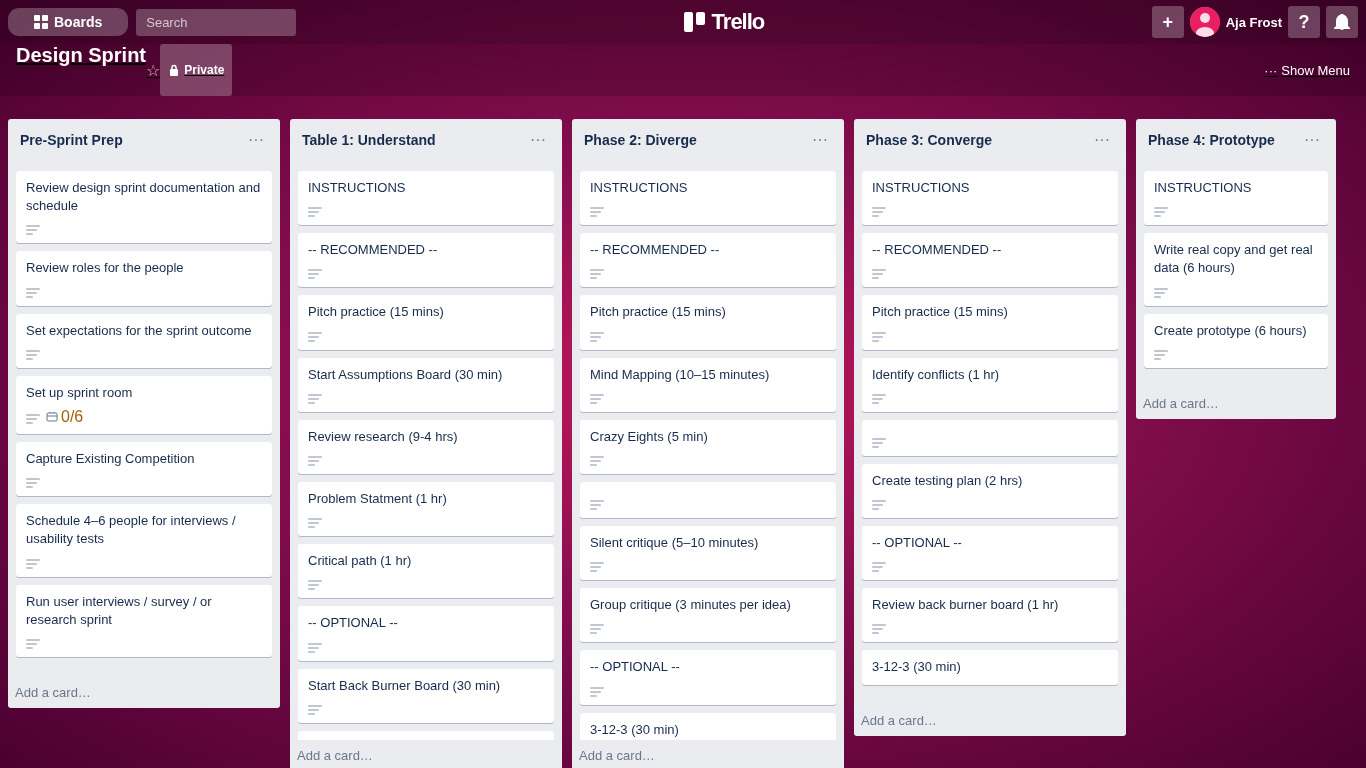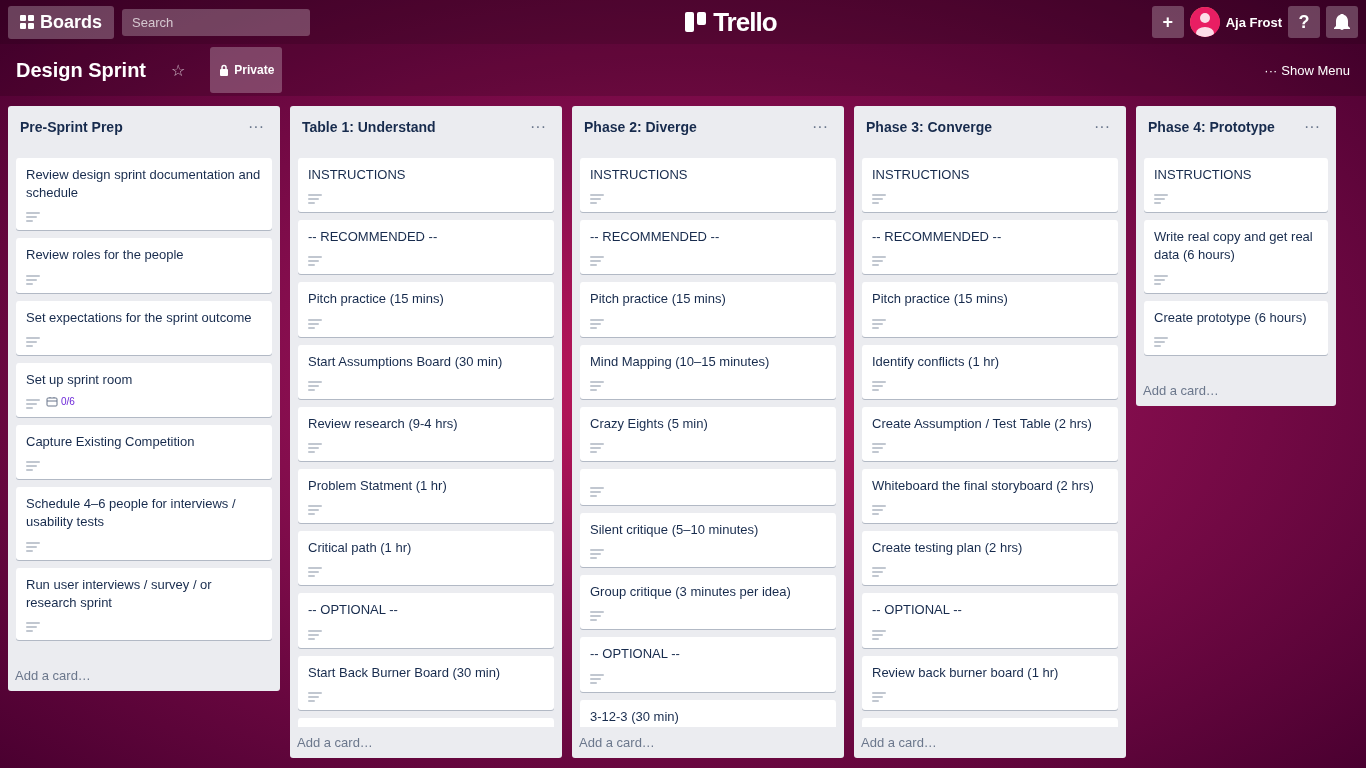--- a/index.html
+++ b/index.html
@@ -16,25 +16,25 @@
       height: 44px;
       background: rgba(0,0,0,0.25);
       display: flex;
       align-items: center;
       padding: 0 8px;
       gap: 8px;
     }
     .nav-boards-btn {
       background: rgba(255,255,255,0.25);
       border: none;
-      border-radius: 3px;
-      color: #fff;
-      font-size: 18px;
+      border-radius: 11px;
+      color: #fff;
+      font-size: 14px;
       font-weight: 700;
-      padding: 6px 12px;
+      padding: 6px 26px;
       cursor: pointer;
       display: flex;
       align-items: center;
       gap: 6px;
     }
     .nav-boards-btn .grid-icon {
       display: grid;
       grid-template-columns: 1fr 1fr;
       gap: 2px;
       width: 14px;
@@ -44,34 +44,34 @@
       background: #fff;
       border-radius: 1px;
     }
     .nav-search {
       background: rgba(255,255,255,0.25);
       border: none;
       border-radius: 3px;
       color: #fff;
       font-size: 13px;
       padding: 6px 10px;
-      width: 188px;
+      width: 160px;
       outline: none;
     }
     .nav-search::placeholder { color: rgba(255,255,255,0.7); }
     .nav-center {
       flex: 1;
       display: flex;
       justify-content: center;
       align-items: center;
       gap: 6px;
     }
     .trello-logo {
       color: #fff;
-      font-size: 26px;
+      font-size: 22px;
       font-weight: 900;
       letter-spacing: -1px;
       display: flex;
       align-items: center;
       gap: 4px;
     }
     .trello-logo-icon {
       width: 24px;
       height: 20px;
       display: flex;
@@ -124,24 +124,24 @@
       color: #fff;
       font-size: 11px;
       font-weight: 700;
       overflow: hidden;
     }
 
     
     .board-header {
       height: 52px;
       display: flex;
-      align-items: center;
       padding: 0 16px;
-      gap: 25px;
+      gap: 0;
       background: rgba(0,0,0,0.15);
+      text-decoration: underline;
     }
     .board-title {
       color: #fff;
       font-size: 20px;
       font-weight: 700;
     }
     .board-star {
       color: rgba(255,255,255,0.7);
       font-size: 16px;
       cursor: pointer;
@@ -191,20 +191,21 @@
     
     .list {
       background: #ebecf0;
       border-radius: 3px;
       width: 272px;
       min-width: 272px;
       max-height: 100%;
       display: flex;
       flex-direction: column;
       overflow: hidden;
+      margin-top: 13px;
     }
     .list-header {
       padding: 10px 12px 8px;
       display: flex;
       align-items: center;
       justify-content: space-between;
       flex-shrink: 0;
     }
     .list-title {
       font-size: 14px;
@@ -240,24 +241,24 @@
       line-height: 1.4;
     }
     .card-meta {
       margin-top: 6px;
       display: flex;
       align-items: center;
       gap: 6px;
     }
     .card-badge {
       display: flex;
-      align-items: flex-start;
+      align-items: center;
       gap: 3px;
-      font-size: 10px;
-      color: #6d28d9;
+      font-size: 16px;
+      color: #a16207;
     }
     .lines-icon {
       width: 14px;
       height: 10px;
       display: flex;
       flex-direction: column;
       gap: 2px;
       margin-top: 4px;
     }
     .lines-icon span {
@@ -689,31 +690,20 @@
           <div class="card-title">Identify conflicts (1 hr)</div>
           <div class="card-meta">
             <div class="lines-icon">
               <span></span>
               <span></span>
               <span></span>
             </div>
           </div>
         </div>
         <div class="card">
-          <div class="card-title">Create Assumption / Test Table (2 hrs)</div>
-          <div class="card-meta">
-            <div class="lines-icon">
-              <span></span>
-              <span></span>
-              <span></span>
-            </div>
-          </div>
-        </div>
-        <div class="card">
-          <div class="card-title">Whiteboard the final storyboard (2 hrs)</div>
           <div class="card-meta">
             <div class="lines-icon">
               <span></span>
               <span></span>
               <span></span>
             </div>
           </div>
         </div>
         <div class="card">
           <div class="card-title">Create testing plan (2 hrs)</div>

